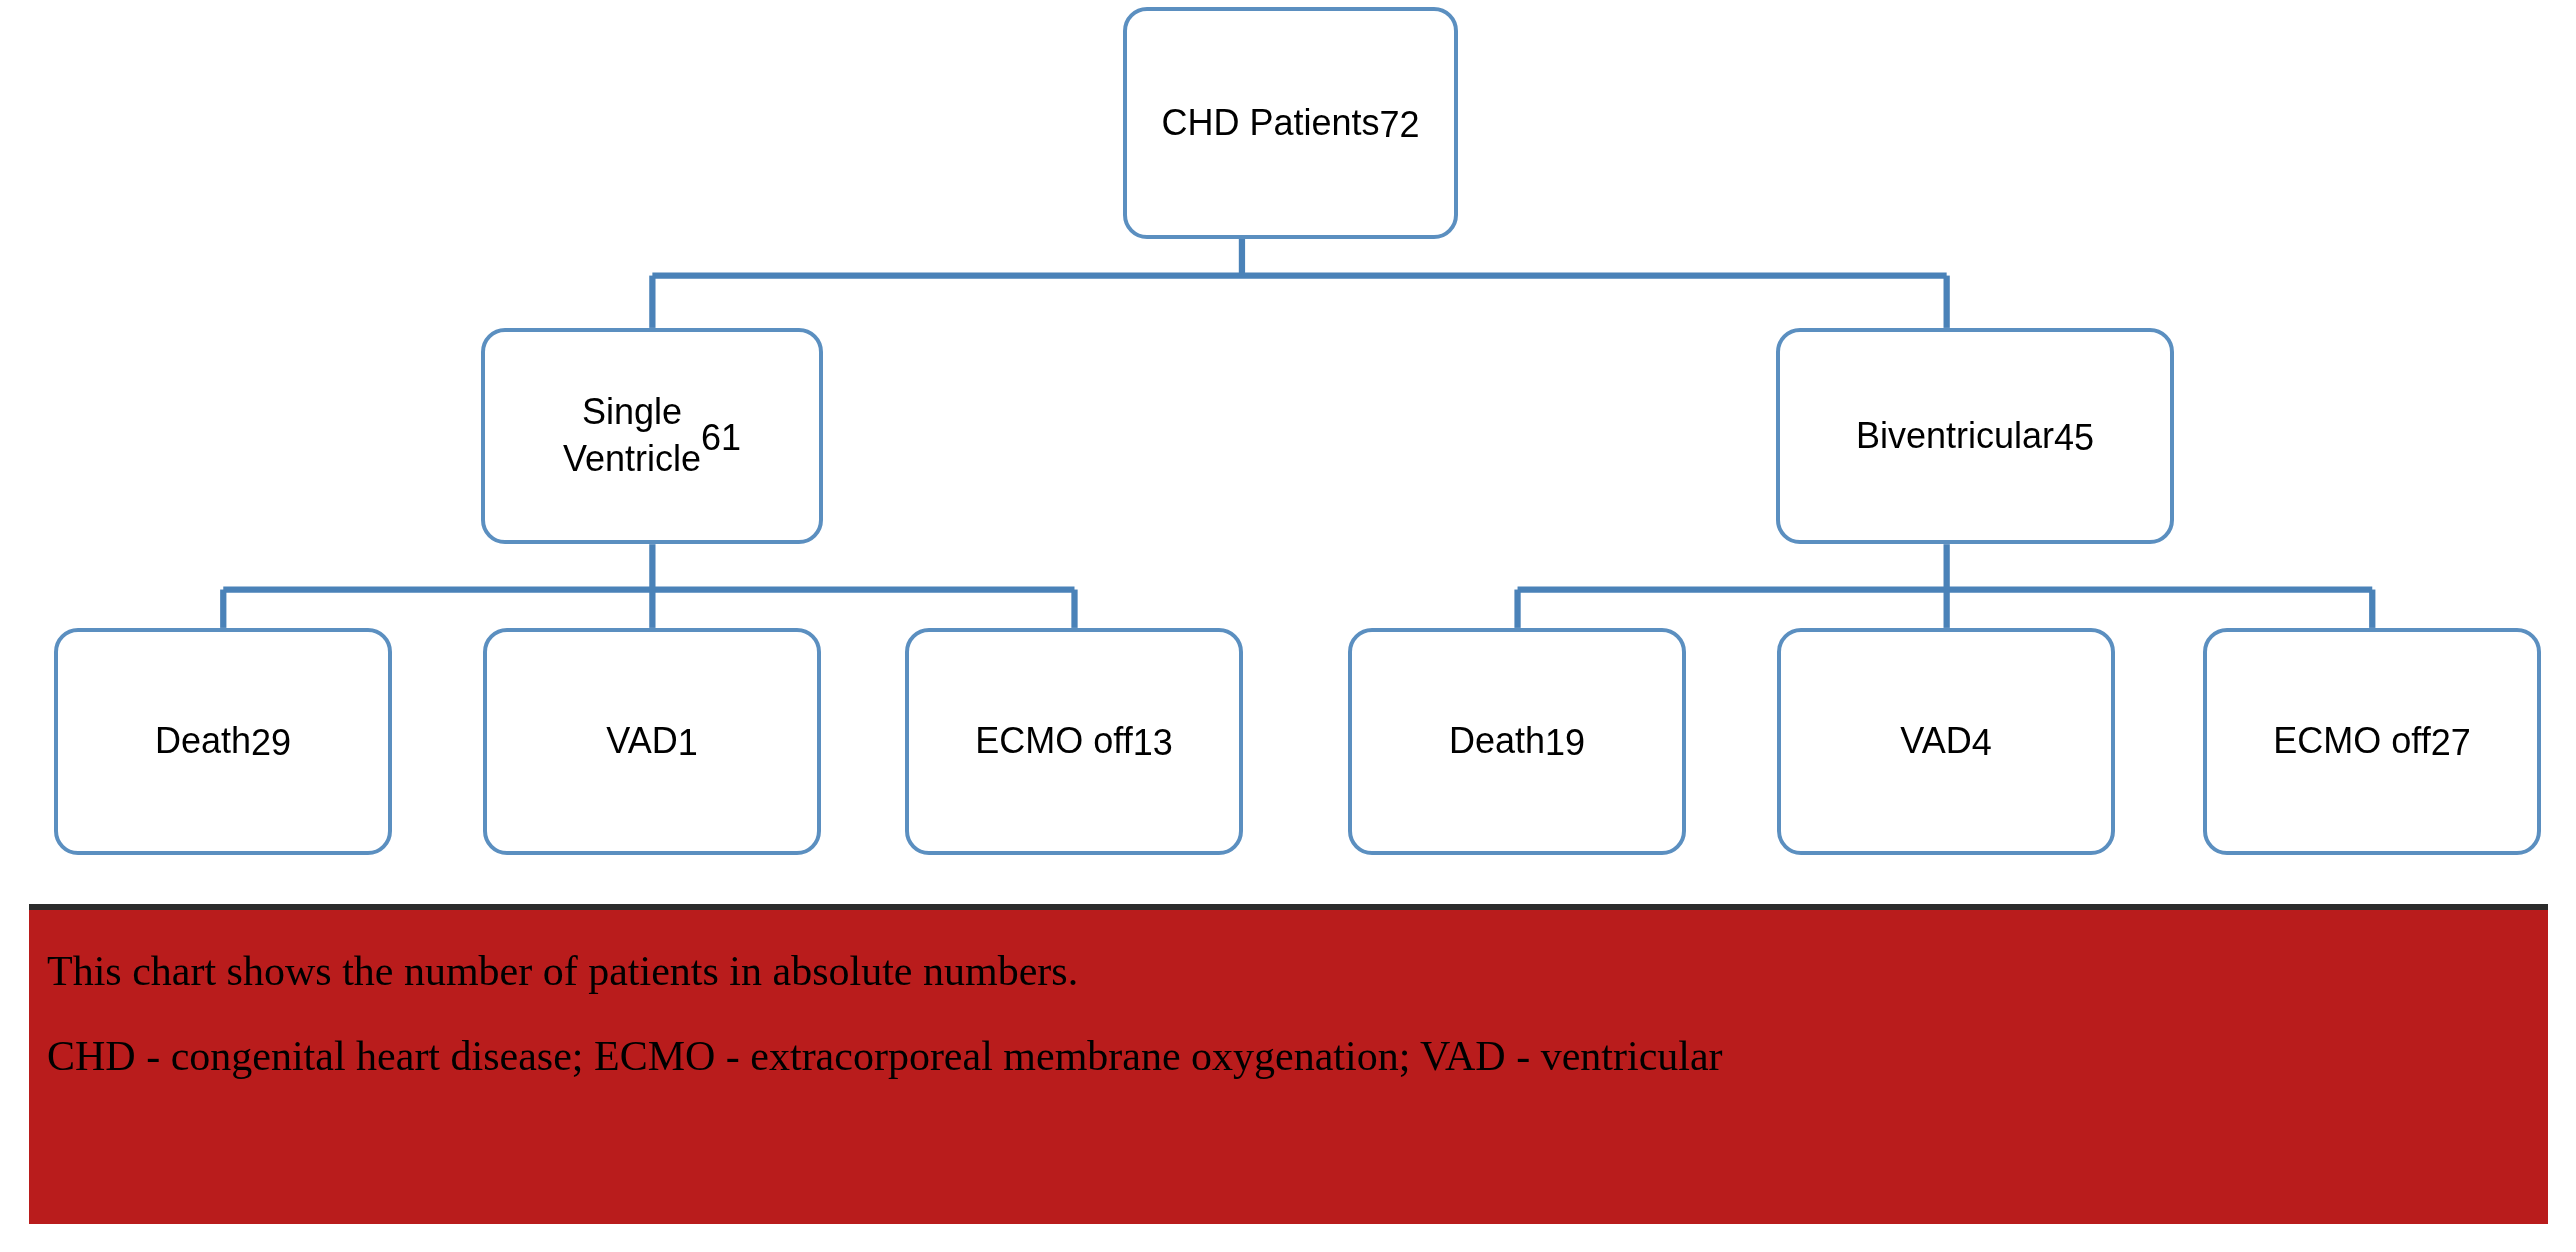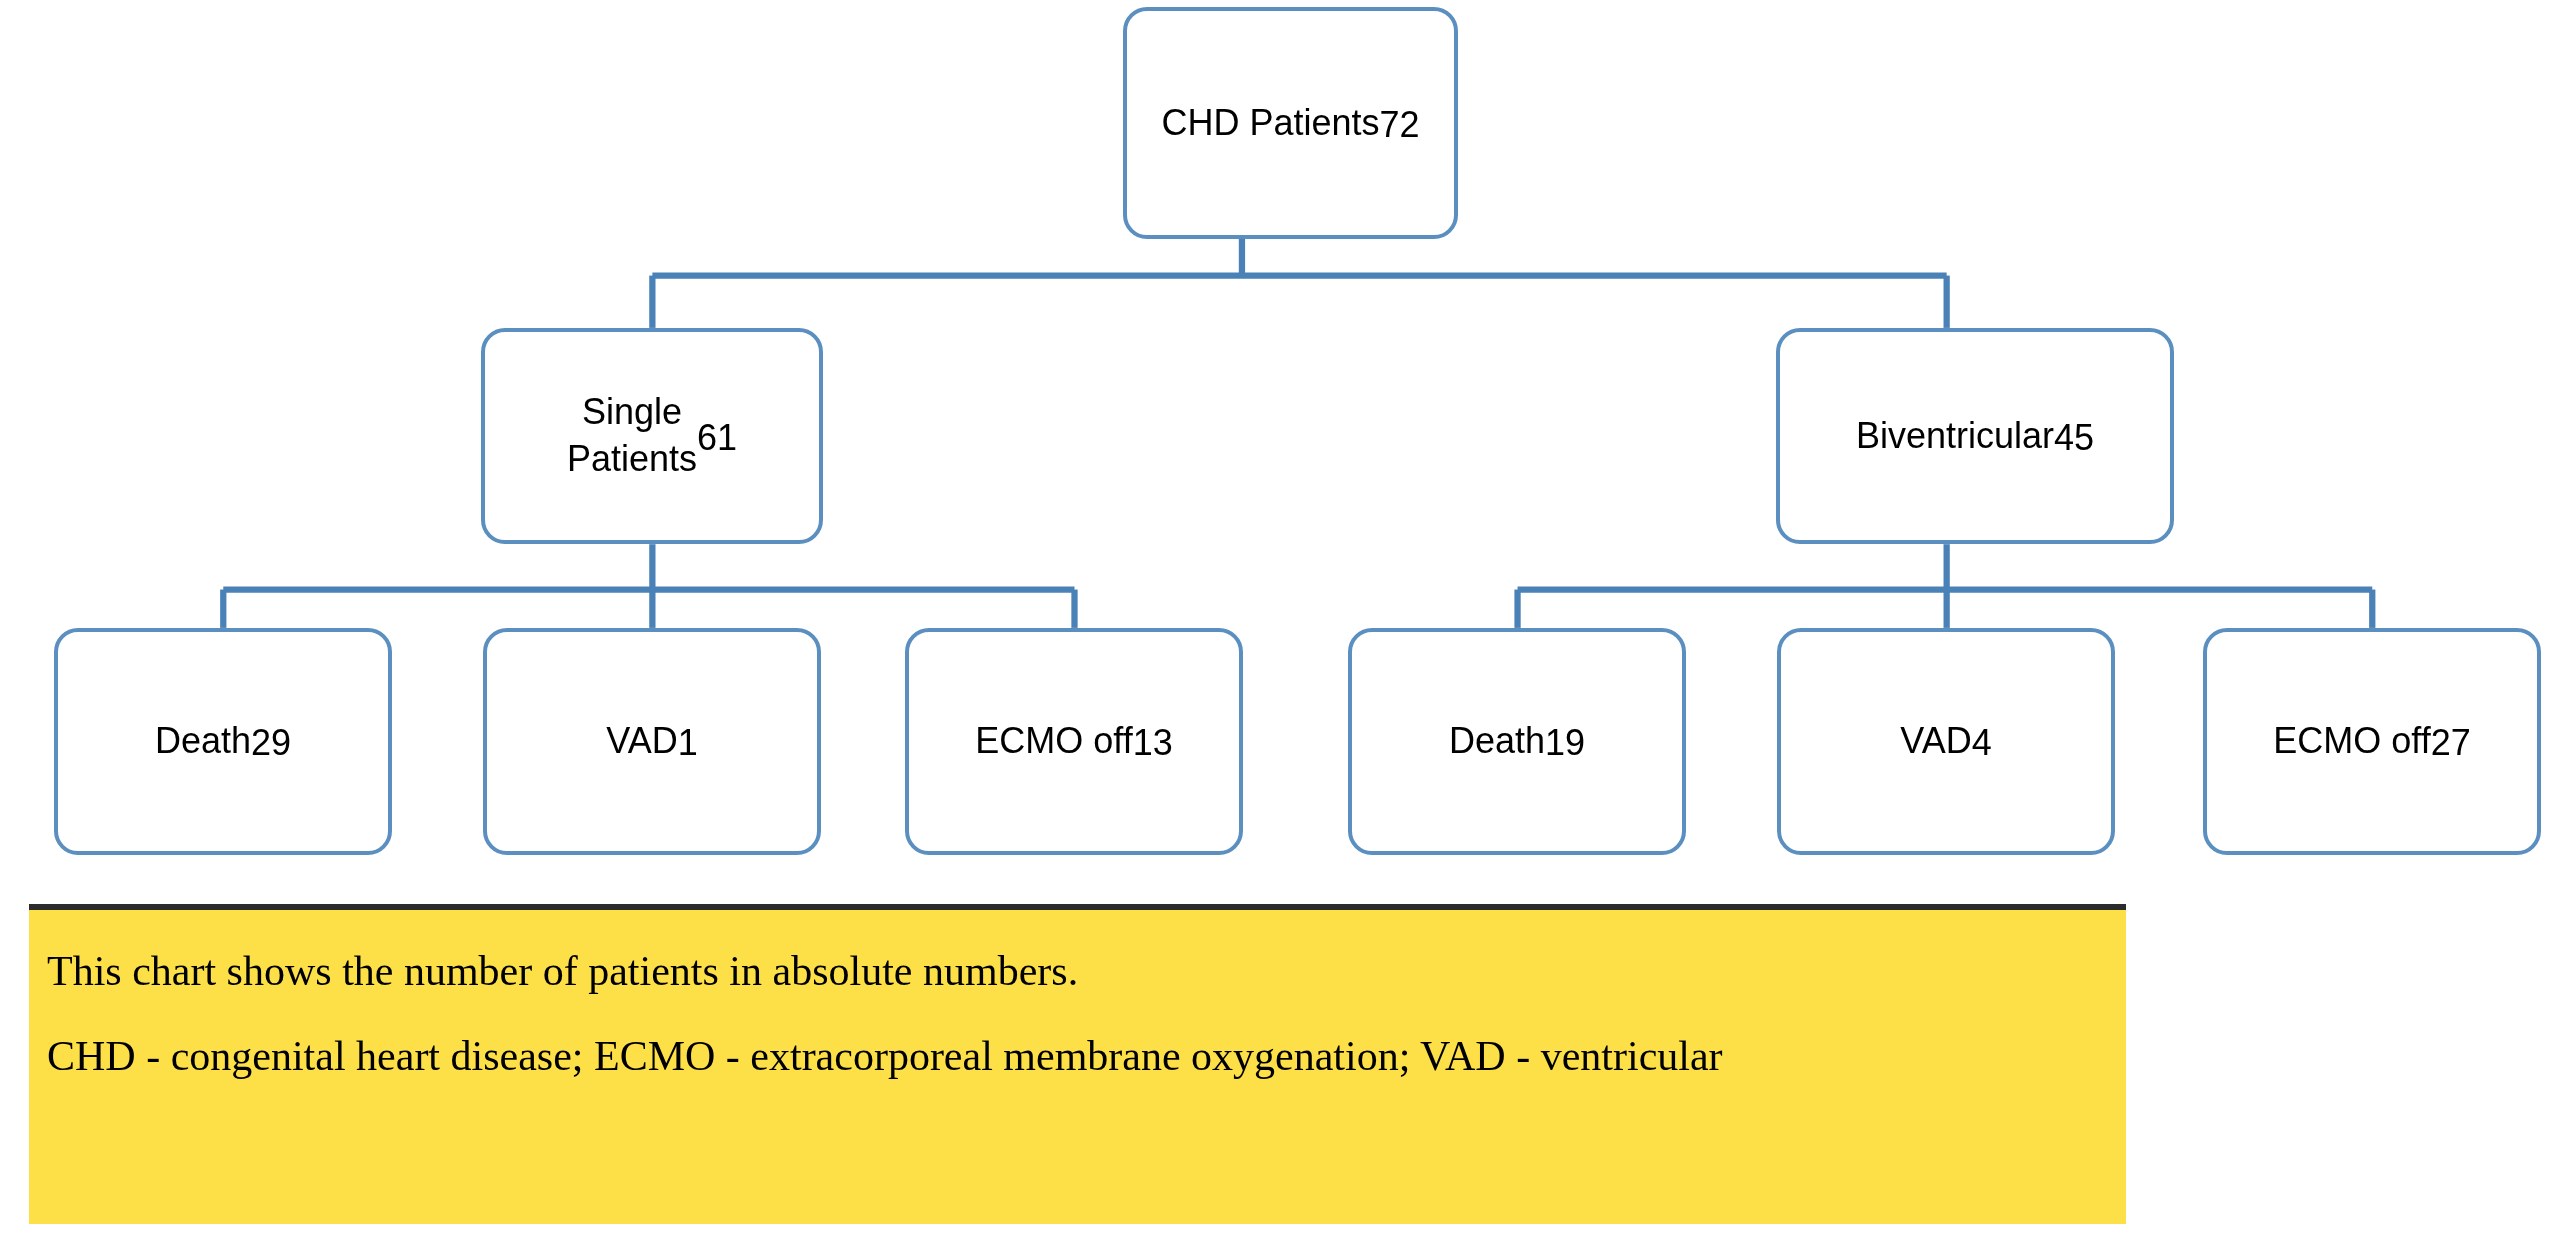--- a/index.html
+++ b/index.html
@@ -57,24 +57,24 @@
   }
   .node .node-value {
     margin-top: 4.2px;
   }
 
   
   #footnote {
     position: absolute;
     left: 29px;
     top: 904px;
-    width: 2097px;
+    width: 2519px;
     height: 320px;
     box-sizing: border-box;
-    background: #fde047;
+    background: #b91c1c;
     border-top: 6.3px solid #2b2b2b;
     padding: 32px 18px 3px 18px;
     font-family: "Liberation Serif", serif;
     font-size: 42px;
     color: #000000;
   }
   #footnote p {
     margin: 0 0 25px 0;
     line-height: 1.42;
   }
@@ -111,21 +111,21 @@
       </g>
     </svg>
 
     <div class="node" style="left:1123px; top:7px; width:335px; height:232px;">
       <span class="node-label">CHD Patients</span>
       <span class="node-value">72</span>
     </div>
 
     <div class="node" style="left:481px; top:328px; width:342px; height:216px;">
       <span class="node-label">Single
-Patients</span>
+Ventricle</span>
       <span class="node-value">61</span>
     </div>
 
     <div class="node" style="left:1776px; top:328px; width:398px; height:216px;">
       <span class="node-label">Biventricular</span>
       <span class="node-value">45</span>
     </div>
 
     <div class="node" style="left:54px; top:628px; width:338px; height:227px;">
       <span class="node-label">Death</span>

